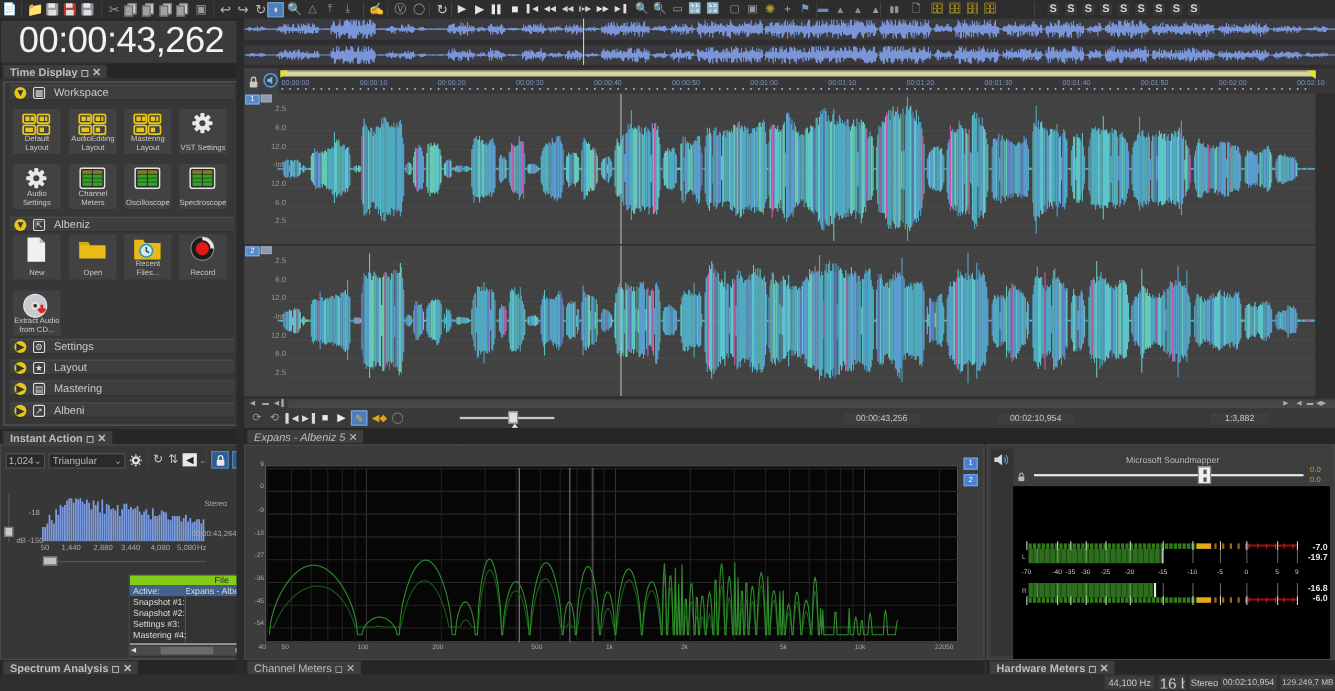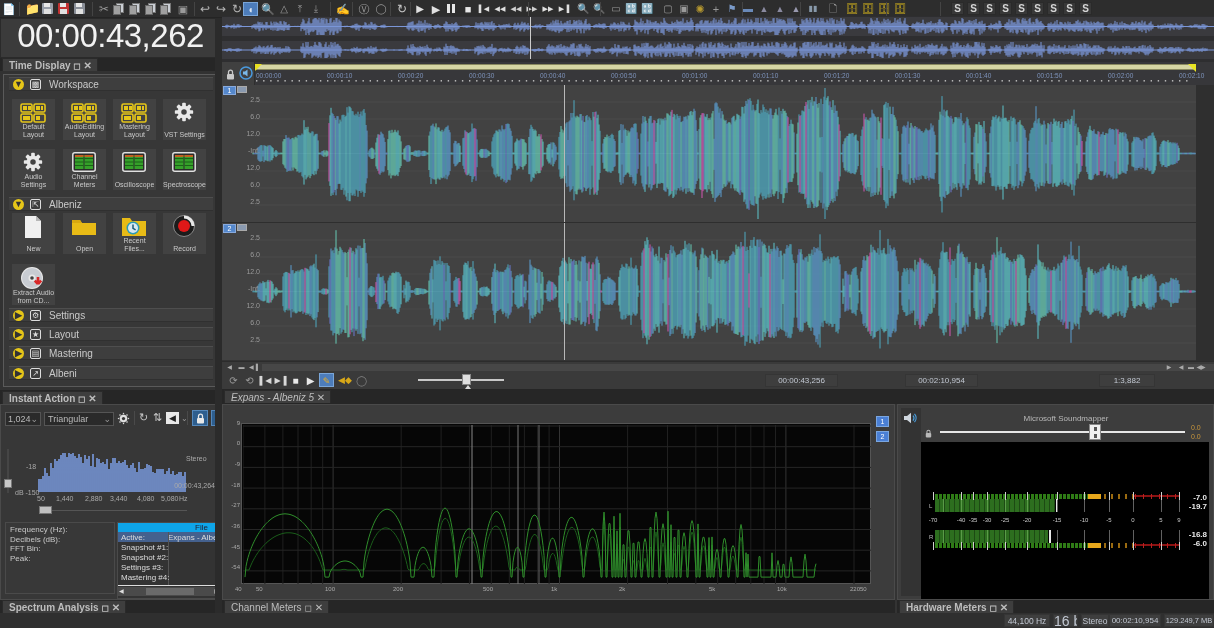--- a/index.html
+++ b/index.html
@@ -363,23 +363,22 @@
     <div class="abs" style="left:3px;top:74px;width:8px;height:9px;background:#c8c8c8;border:1px solid #777"></div>
     <div class="abs" style="left:38px;top:105px;width:148px;height:1px;background:#555"></div>
     <div class="abs" style="left:38px;top:101px;width:13px;height:8px;background:#c0c0c0;border:1px solid #777"></div>
     <div class="abs" style="left:36px;top:90px;font-size:7px;color:#aaa">50</div>
     <div class="abs" style="left:55px;top:90px;font-size:7px;color:#aaa">1,440</div>
     <div class="abs" style="left:84px;top:90px;font-size:7px;color:#aaa">2,880</div>
     <div class="abs" style="left:109px;top:90px;font-size:7px;color:#aaa">3,440</div>
     <div class="abs" style="left:136px;top:90px;font-size:7px;color:#aaa">4,080</div>
     <div class="abs" style="left:160px;top:90px;font-size:7px;color:#aaa">5,080</div>
     <div class="abs" style="left:178px;top:90px;font-size:7px;color:#aaa">Hz</div>
-    <div class="abs" style="left:4px;top:117px;width:110px;height:72px;background:#383838;border:1px solid #4a4a4a;font-size:8px;color:#c8c8c8;line-height:9.5px;padding:2px 4px">Frequency (Hz):<br>Decibels (dB):<br>FFT Bin:<br>Peak:</div>
     <div class="abs" style="left:116px;top:117px;width:102px;height:77px;background:#333;border:1px solid #4a4a4a;overflow:hidden;font-size:8px;color:#ddd">
-      <div class="abs" style="left:0;top:0;width:102px;height:9px;background:#0ea5e9;color:#223;text-align:right;padding-right:12px">File</div>
+      <div class="abs" style="left:0;top:0;width:102px;height:9px;background:#84cc16;color:#223;text-align:right;padding-right:12px">File</div>
       <div class="abs" style="left:0;top:9px;width:102px;height:10px;background:#44618e;padding:1px 3px;white-space:nowrap;overflow:hidden">Active: <span style="position:absolute;left:50px">Expans - Albeni</span></div>
       <div class="abs" style="left:50px;top:9px;width:1px;height:53px;background:#555"></div>
       <div class="abs" style="left:0;top:19px;width:102px;height:10px;padding:1px 3px">Snapshot #1:</div>
       <div class="abs" style="left:0;top:29px;width:102px;height:10px;padding:1px 3px">Snapshot #2:</div>
       <div class="abs" style="left:0;top:39px;width:102px;height:10px;padding:1px 3px">Settings #3:</div>
       <div class="abs" style="left:0;top:49px;width:102px;height:10px;padding:1px 3px">Mastering #4:</div>
       <div class="abs" style="left:0;top:62px;width:102px;height:1px;background:#ddd"></div>
       <div class="abs" style="left:0;top:64px;width:102px;height:9px;background:#4a4a4a">
         <span class="abs" style="left:1px;font-size:6px;color:#ddd">◀</span>
         <span class="abs" style="right:1px;font-size:6px;color:#ddd">▶</span>

